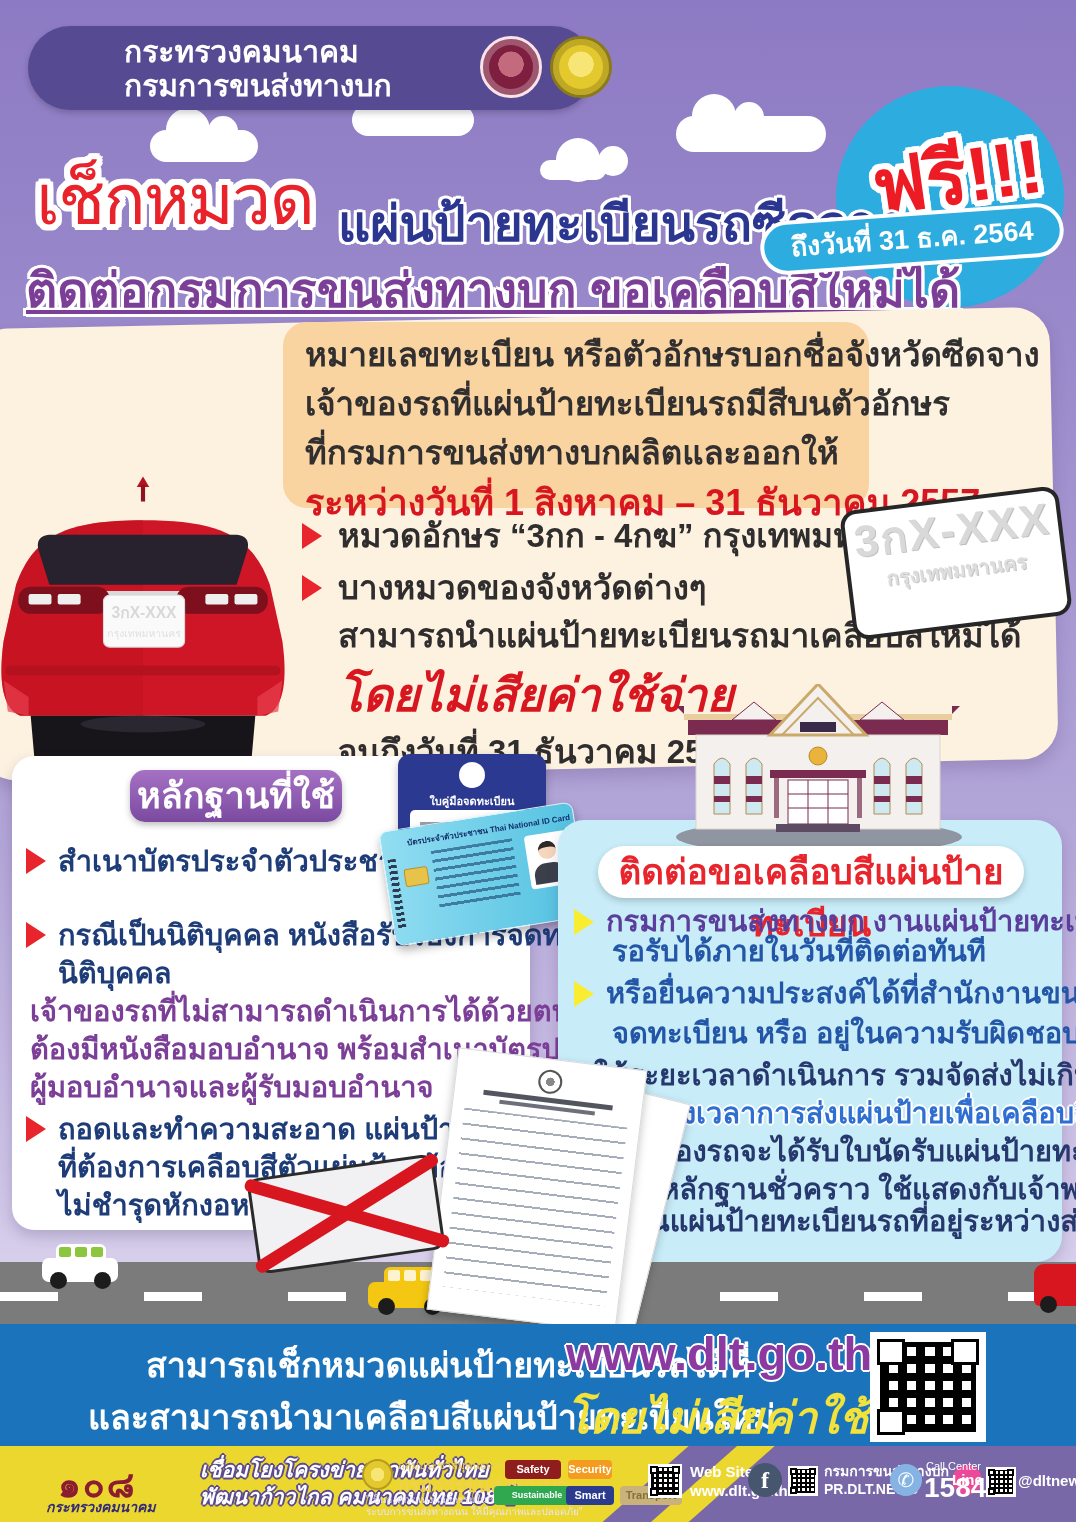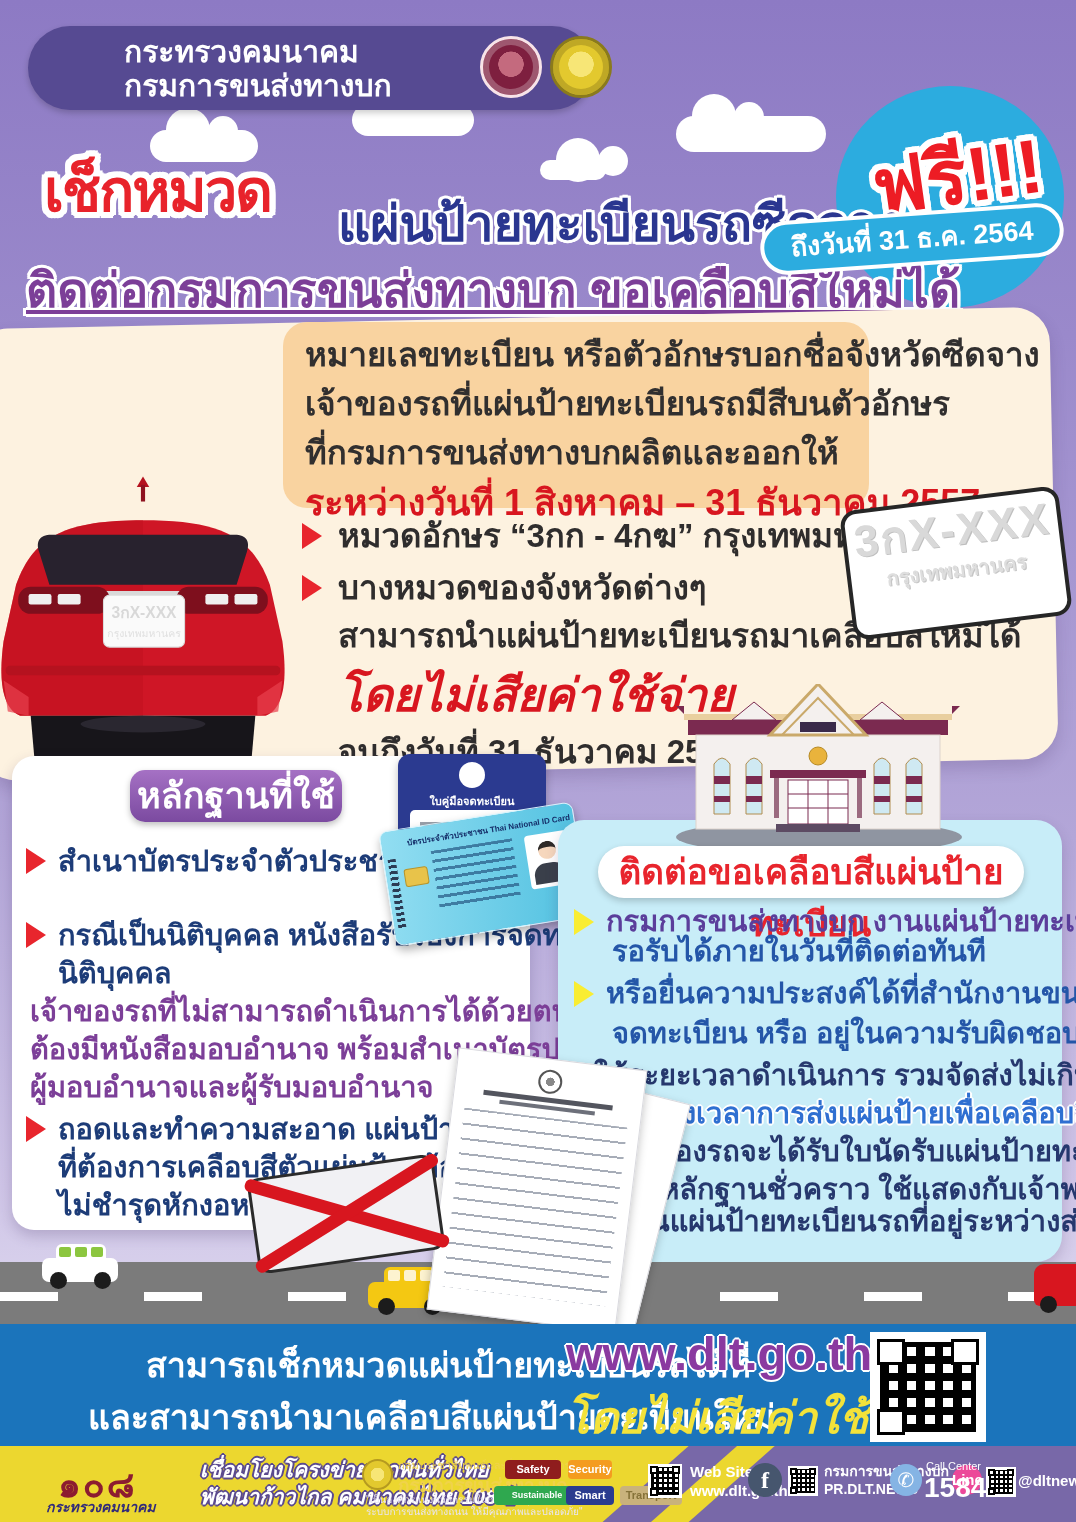--- a/index.html
+++ b/index.html
@@ -23,21 +23,21 @@
   .cloud{position:absolute;background:#fff;border-radius:24px;}
   .cloud::before,.cloud::after{content:"";position:absolute;background:#fff;border-radius:50%;}
   .cloud::before{width:44px;height:44px;left:16px;top:-22px;}
   .cloud::after{width:30px;height:30px;left:58px;top:-14px;}
   
   #free-circle{left:836px;top:86px;width:228px;height:222px;border-radius:50%;background:#2cacdf;}
   #free-text{left:872px;top:116px;font-size:76px;font-weight:bold;color:#ed1c24;transform:rotate(-8deg);}
   #free-pill{left:760px;top:212px;width:296px;height:46px;background:#2cacdf;border:4px solid #fff;border-radius:27px;transform:rotate(-4deg);
     color:#fff;font-size:27px;font-weight:bold;text-align:center;line-height:46px;}
   
-  #t-red{left:44px;top:144px;font-size:58px;font-weight:bold;color:#e8232b;letter-spacing:-2px;}
+  #t-red{left:36px;top:144px;font-size:70px;font-weight:normal;color:#e8232b;letter-spacing:-2px;}
   #t-blue{left:338px;top:184px;font-size:50px;font-weight:bold;color:#2a3690;}
   #t-sub{left:26px;top:252px;font-size:48px;font-weight:bold;color:#7c3f98;text-decoration:underline;}
   
   #cream{left:-24px;top:318px;width:1078px;height:452px;background:#fdf2e0;border-radius:36px;transform:rotate(-1.2deg);box-shadow:0 8px 16px rgba(60,40,90,.18);}
   #intro-box{left:283px;top:322px;width:586px;height:186px;background:#f9d3a0;border-radius:24px;}
   #intro-text{left:305px;top:330px;font-size:33px;font-weight:bold;color:#312f2f;line-height:49px;}
   #intro-period{color:#d8161f;font-size:36px;line-height:52px;}
   .tri{display:inline-block;width:20px;height:26px;background:#e8252d;clip-path:polygon(0 0,100% 50%,0 100%);}
   .tri-y{background:#f9ed32;filter:drop-shadow(1px 1px 0 rgba(120,100,0,.4));}
   #elig{left:302px;top:514px;}

